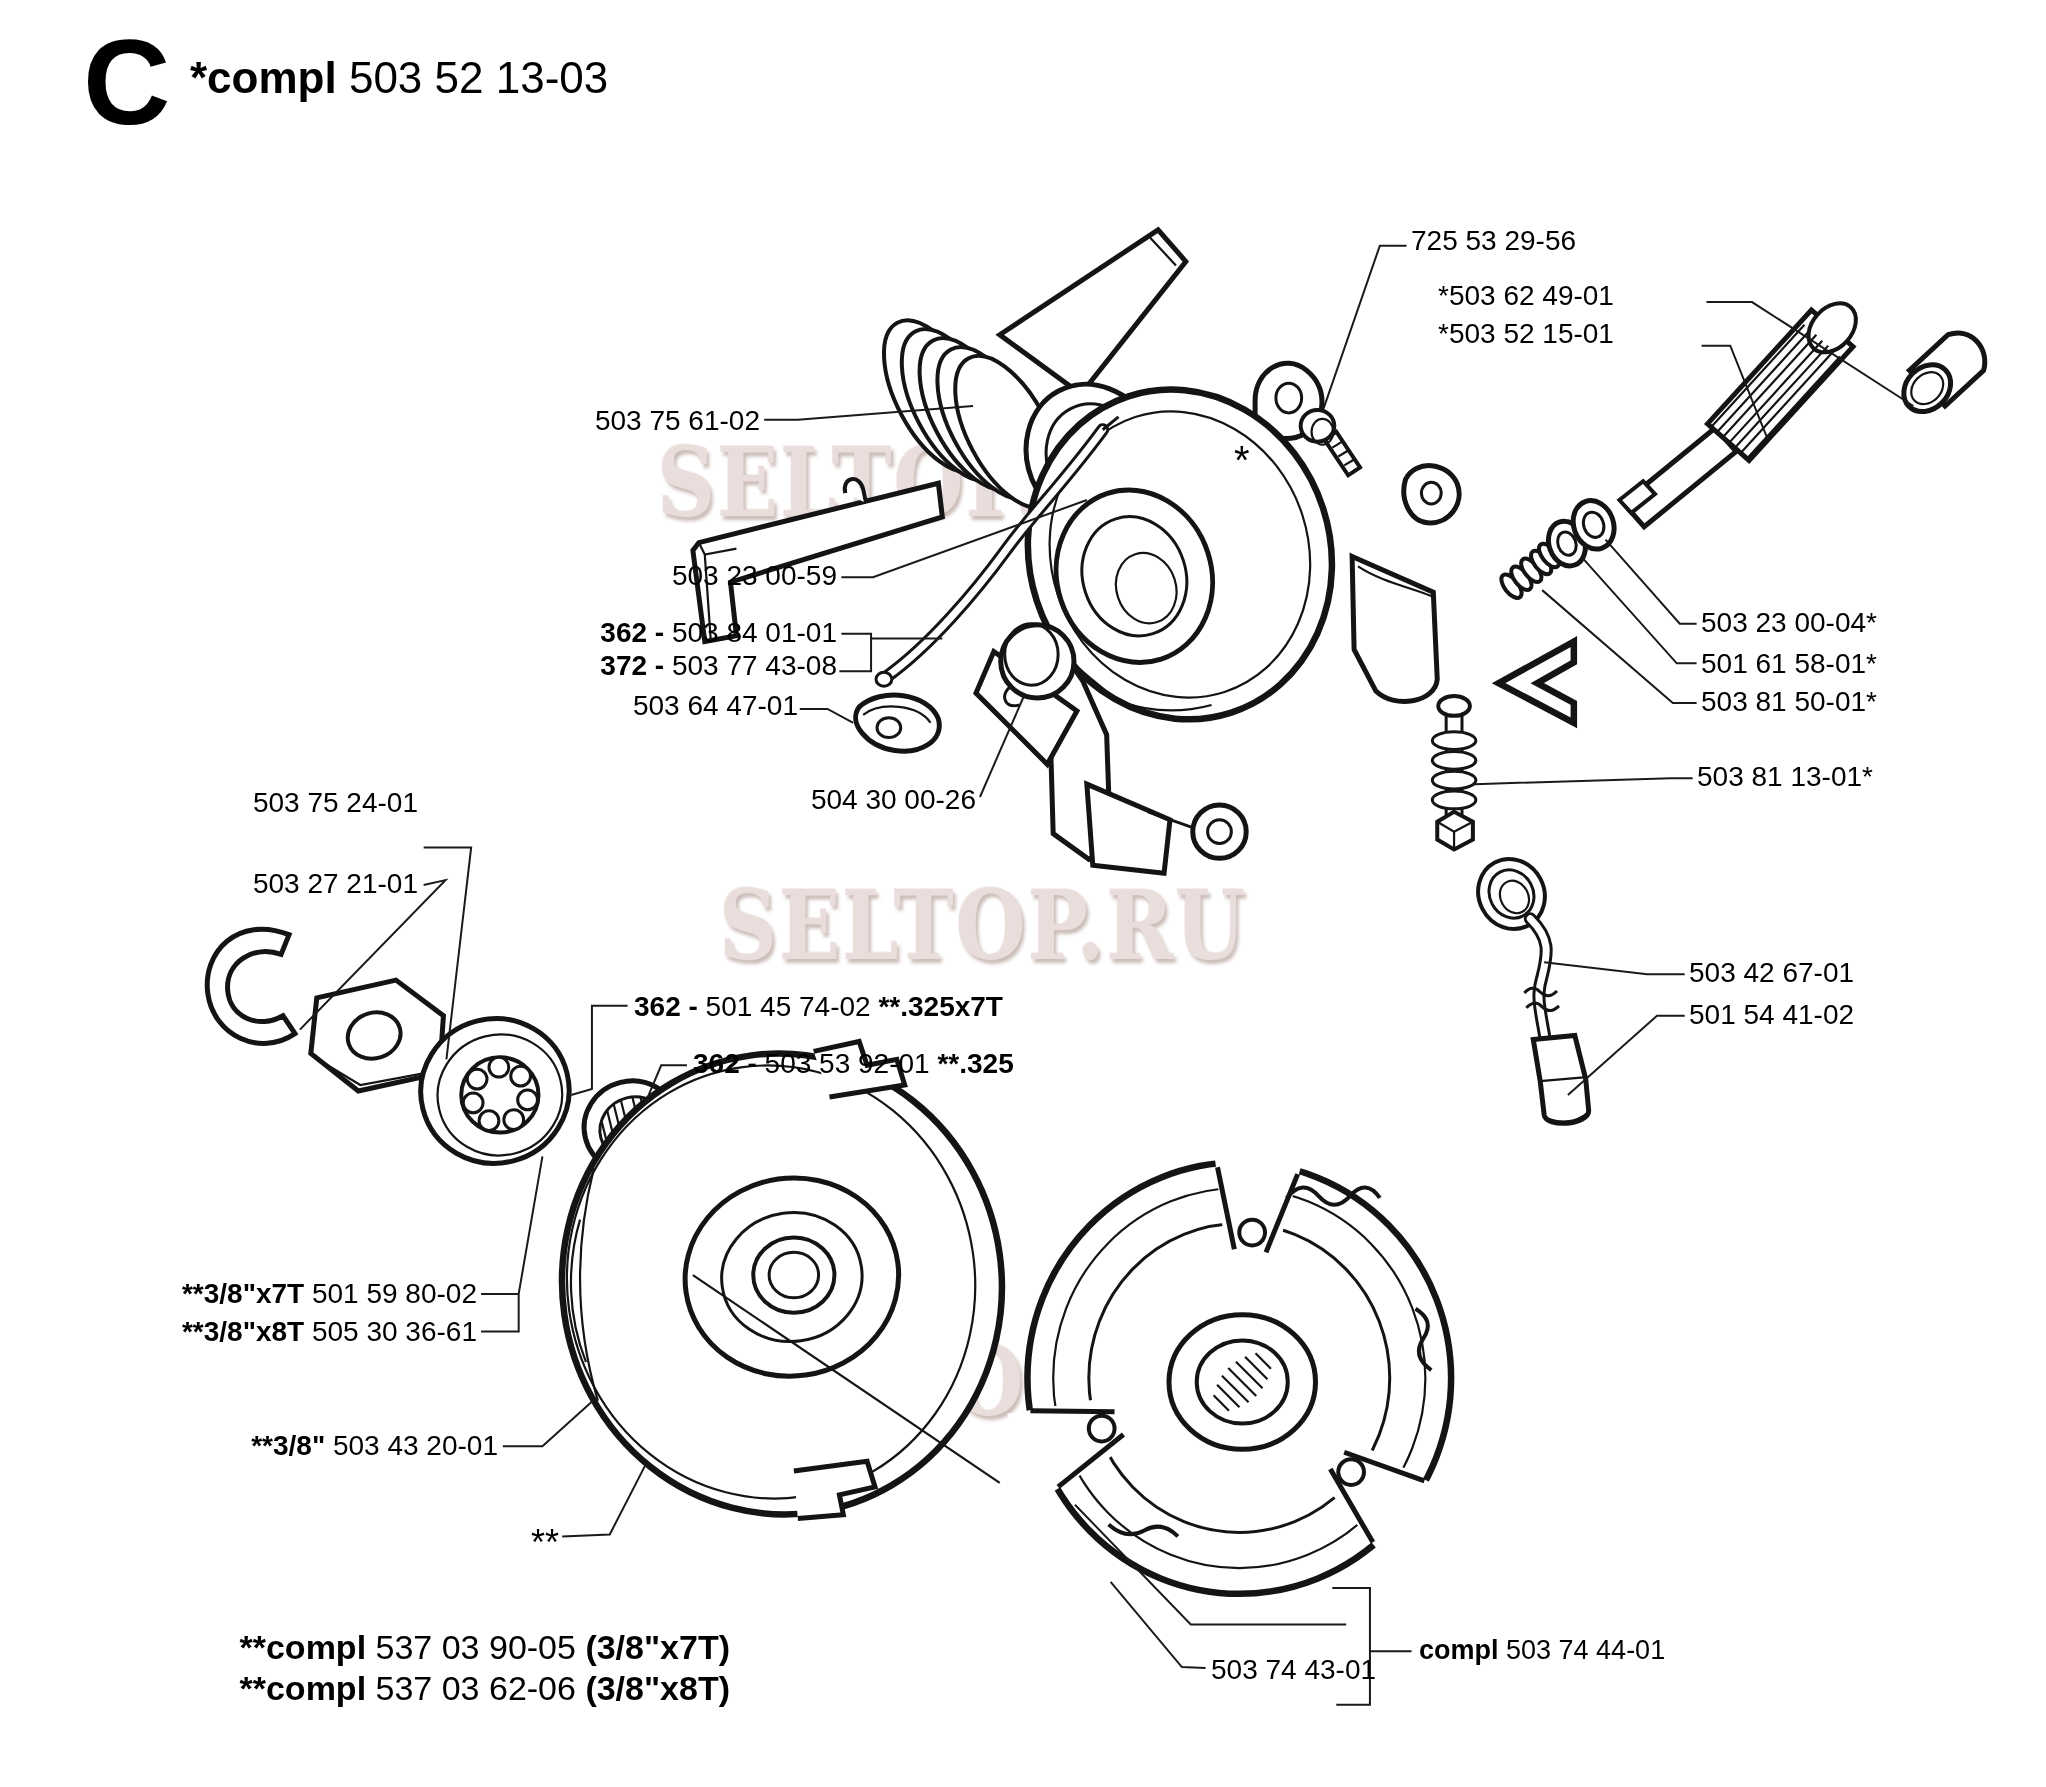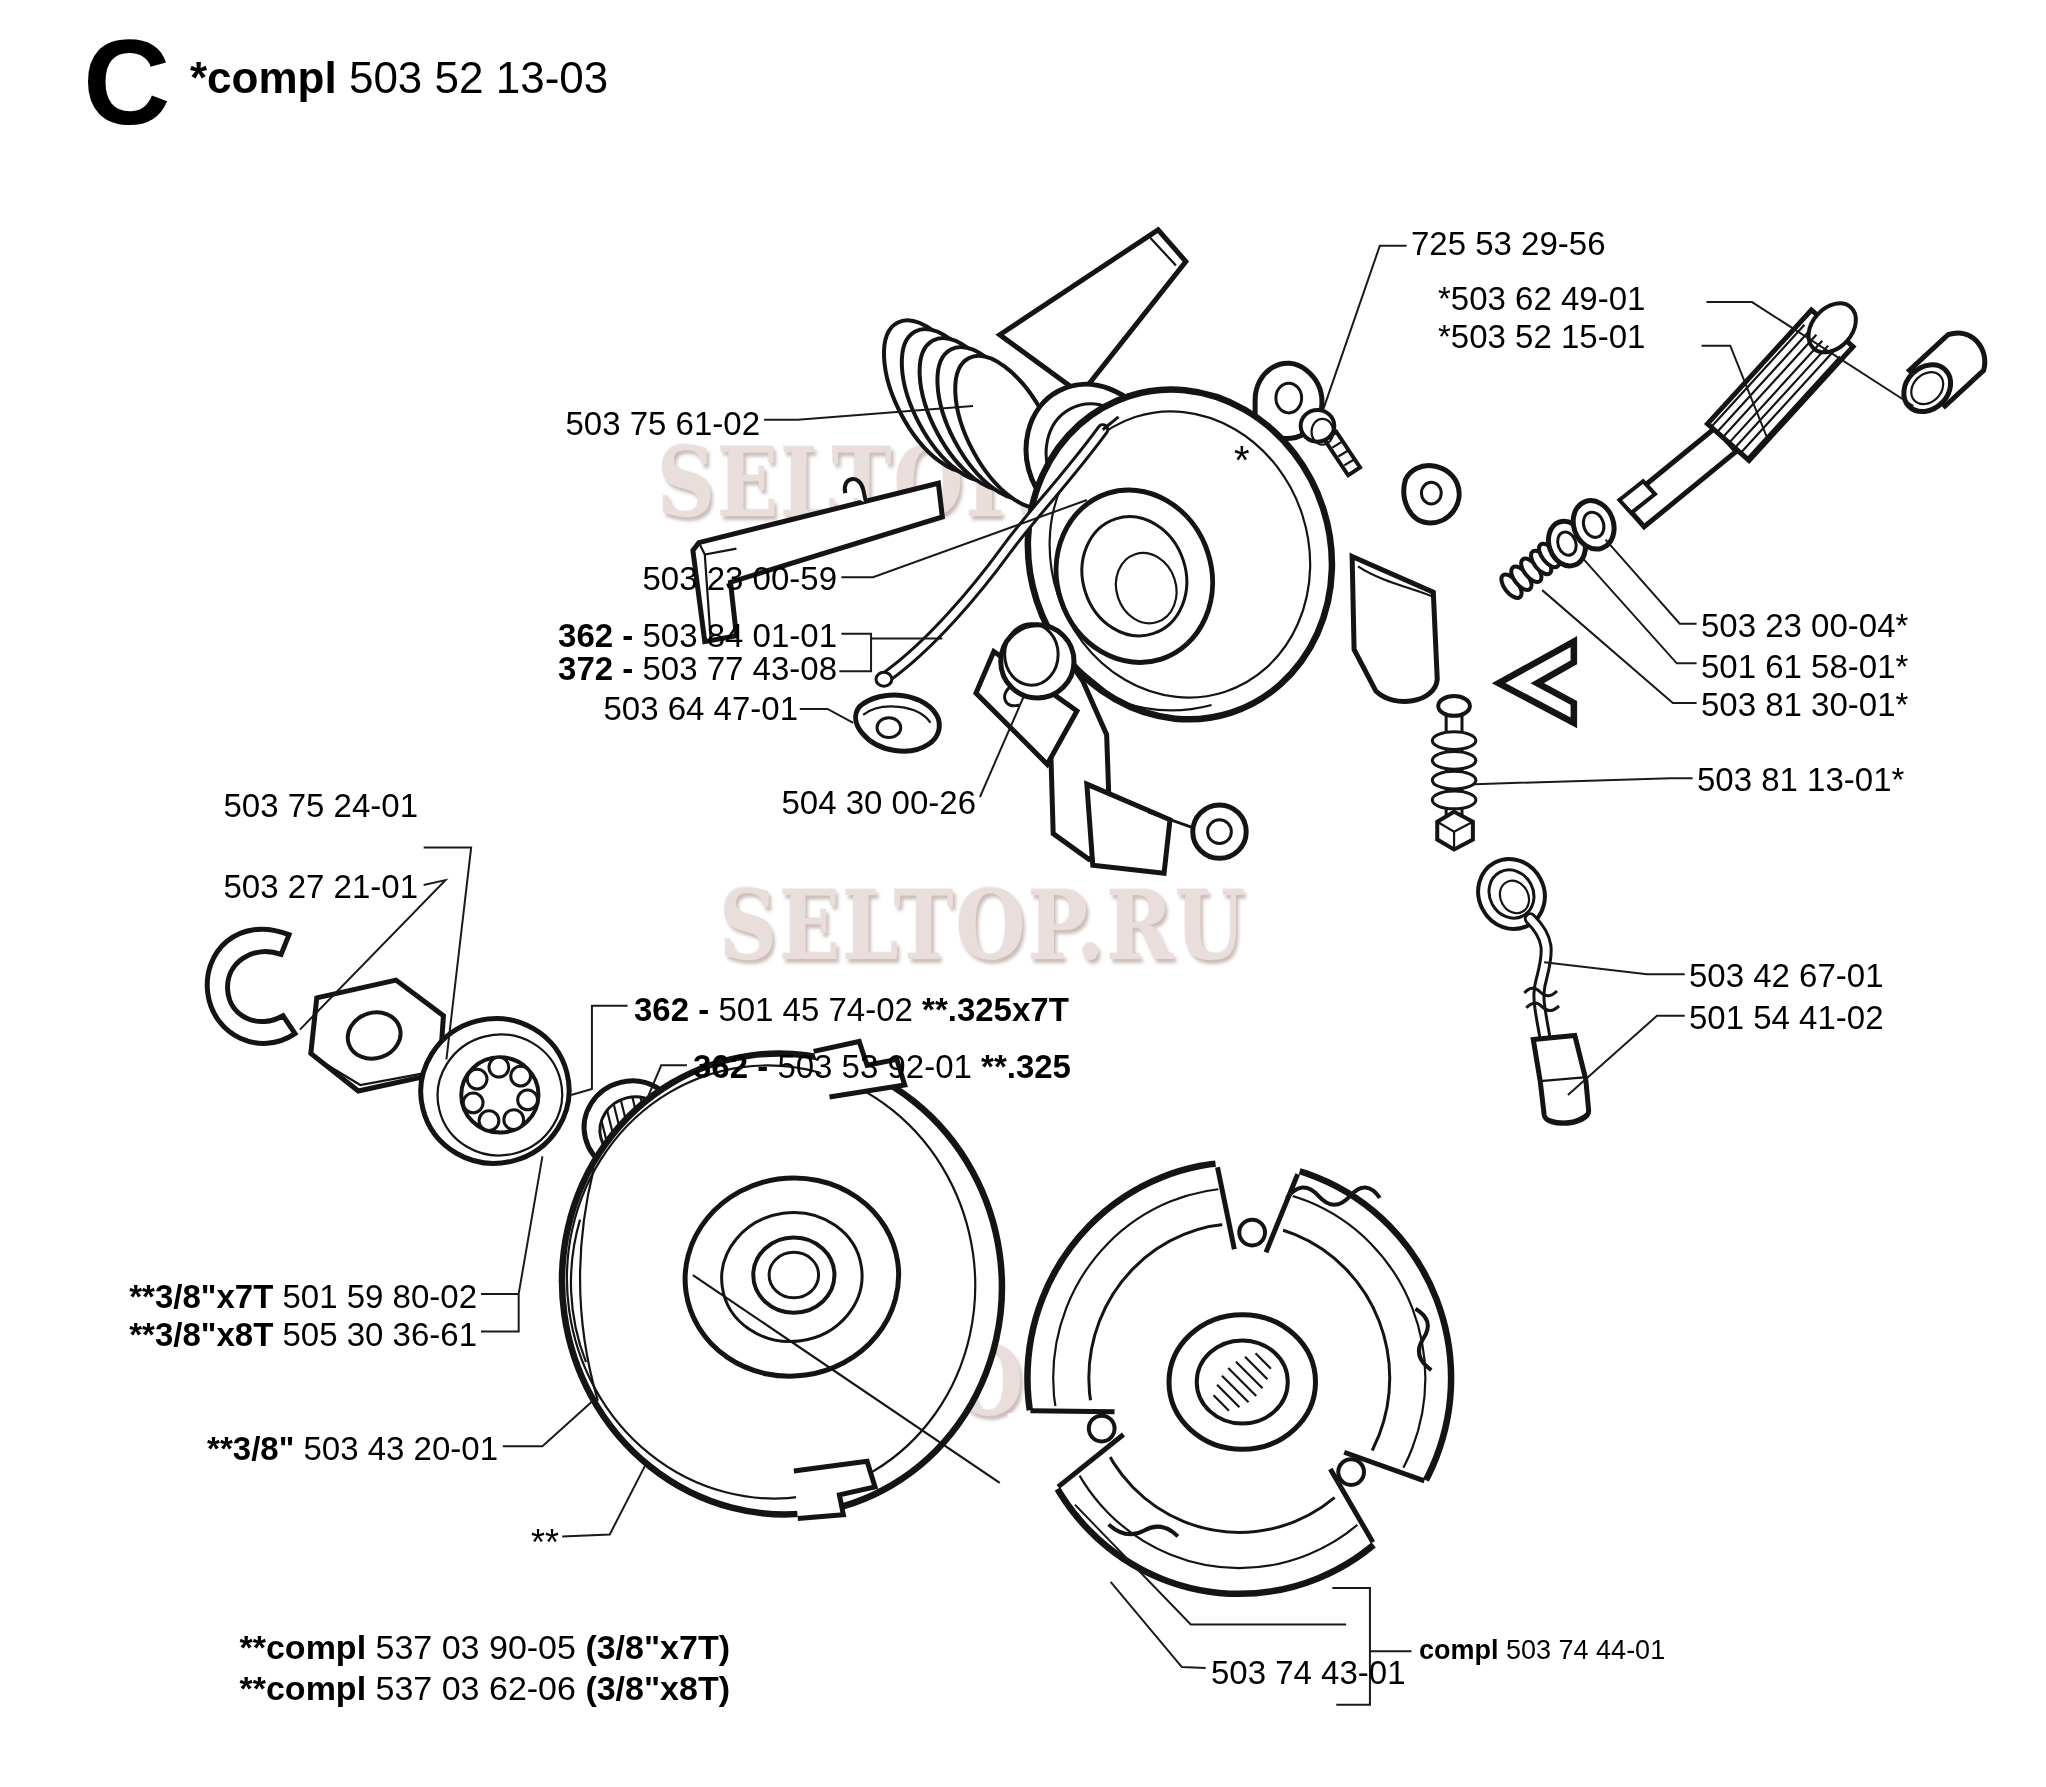--- a/index.html
+++ b/index.html
@@ -4,21 +4,21 @@
 <style>
   html,body{margin:0;padding:0;background:#fff;}
   #page{position:relative;width:2046px;height:1788px;background:#ffffff;overflow:hidden;
         font-family:"Liberation Sans",sans-serif;color:#000;}
   .wm{position:absolute;z-index:0;font-family:"DejaVu Serif",serif;font-weight:bold;
       font-size:96px;letter-spacing:2px;color:#e9dedb;
       text-shadow:3px 4px 4px #cbbcb7,-1px -1px 0 #f4eeec;
       transform:scaleX(.84);transform-origin:left top;white-space:nowrap;}
   #art{position:absolute;left:0;top:0;z-index:1;}
   #labels{position:absolute;left:0;top:0;width:100%;height:100%;z-index:2;}
-  .plabel{position:absolute;white-space:nowrap;font-size:33px;line-height:1.1;color:#000;}
+  .plabel{position:absolute;white-space:nowrap;font-size:28px;line-height:1.1;color:#000;}
   .plabel .b{font-weight:bold;}
   #hdr-letter{position:absolute;left:83px;top:22px;font-size:121px;font-weight:bold;line-height:1;}
   #hdr-compl{position:absolute;left:190px;top:53px;font-size:44px;}
   #hdr-compl .b{font-weight:bold;}
   svg *{vector-effect:non-scaling-stroke;}
   .p2{stroke:#141414;stroke-width:2.2;fill:none;}
   .p3{stroke:#141414;stroke-width:3;fill:none;}
   .p4{stroke:#141414;stroke-width:4;fill:none;}
   .p5{stroke:#141414;stroke-width:5;fill:none;}
   .p6{stroke:#141414;stroke-width:6.5;fill:none;}
@@ -274,21 +274,21 @@
       <div class="plabel" style="left: 1438px; top: 319px;"><span>*503 52 15-01</span></div>
       <div class="plabel" style="right: 1286px; top: 406px;"><span>503 75 61-02</span></div>
       <div class="plabel" style="left: 1234px; top: 438px; font-size: 40px;"><span>*</span></div>
       <div class="plabel" style="right: 1209px; top: 561px;"><span>503 23 00-59</span></div>
       <div class="plabel" style="right: 1209px; top: 618px; margin-left: 27px;"><span class="b">362 - </span><span>503 84 01-01</span></div>
       <div class="plabel" style="right: 1209px; top: 651px;"><span class="b">372 - </span><span>503 77 43-08</span></div>
       <div class="plabel" style="right: 1248px; top: 691px;"><span>503 64 47-01</span></div>
       <div class="plabel" style="right: 1070px; top: 785px;"><span>504 30 00-26</span></div>
       <div class="plabel" style="left: 1701px; top: 608px;"><span>503 23 00-04*</span></div>
       <div class="plabel" style="left: 1701px; top: 649px;"><span>501 61 58-01*</span></div>
-      <div class="plabel" style="left: 1701px; top: 687px;"><span>503 81 30-01*</span></div>
+      <div class="plabel" style="left: 1701px; top: 687px;"><span>503 81 50-01*</span></div>
       <div class="plabel" style="left: 1697px; top: 762px;"><span>503 81 13-01*</span></div>
       <div class="plabel" style="left: 1689px; top: 958px;"><span>503 42 67-01</span></div>
       <div class="plabel" style="left: 1689px; top: 1000px;"><span>501 54 41-02</span></div>
       <div class="plabel" style="right: 1628px; top: 788px; margin-left: 6px;"><span>503 75 24-01</span></div>
       <div class="plabel" style="right: 1628px; top: 869px;"><span>503 27 21-01</span></div>
       <div class="plabel" style="left: 634px; top: 992px;"><span class="b">362 - </span><span>501 45 74-02 </span><span class="b">**.325x7T</span></div>
       <div class="plabel" style="left: 693px; top: 1049px;"><span class="b">362 - </span><span>503 53 92-01 </span><span class="b">**.325</span></div>
       <div class="plabel" style="right: 1569px; top: 1279px;"><span class="b">**3/8"x7T </span><span>501 59 80-02</span></div>
       <div class="plabel" style="right: 1569px; top: 1317px;"><span class="b">**3/8"x8T </span><span>505 30 36-61</span></div>
       <div class="plabel" style="right: 1548px; top: 1431px;"><span class="b">**3/8" </span><span>503 43 20-01</span></div>

